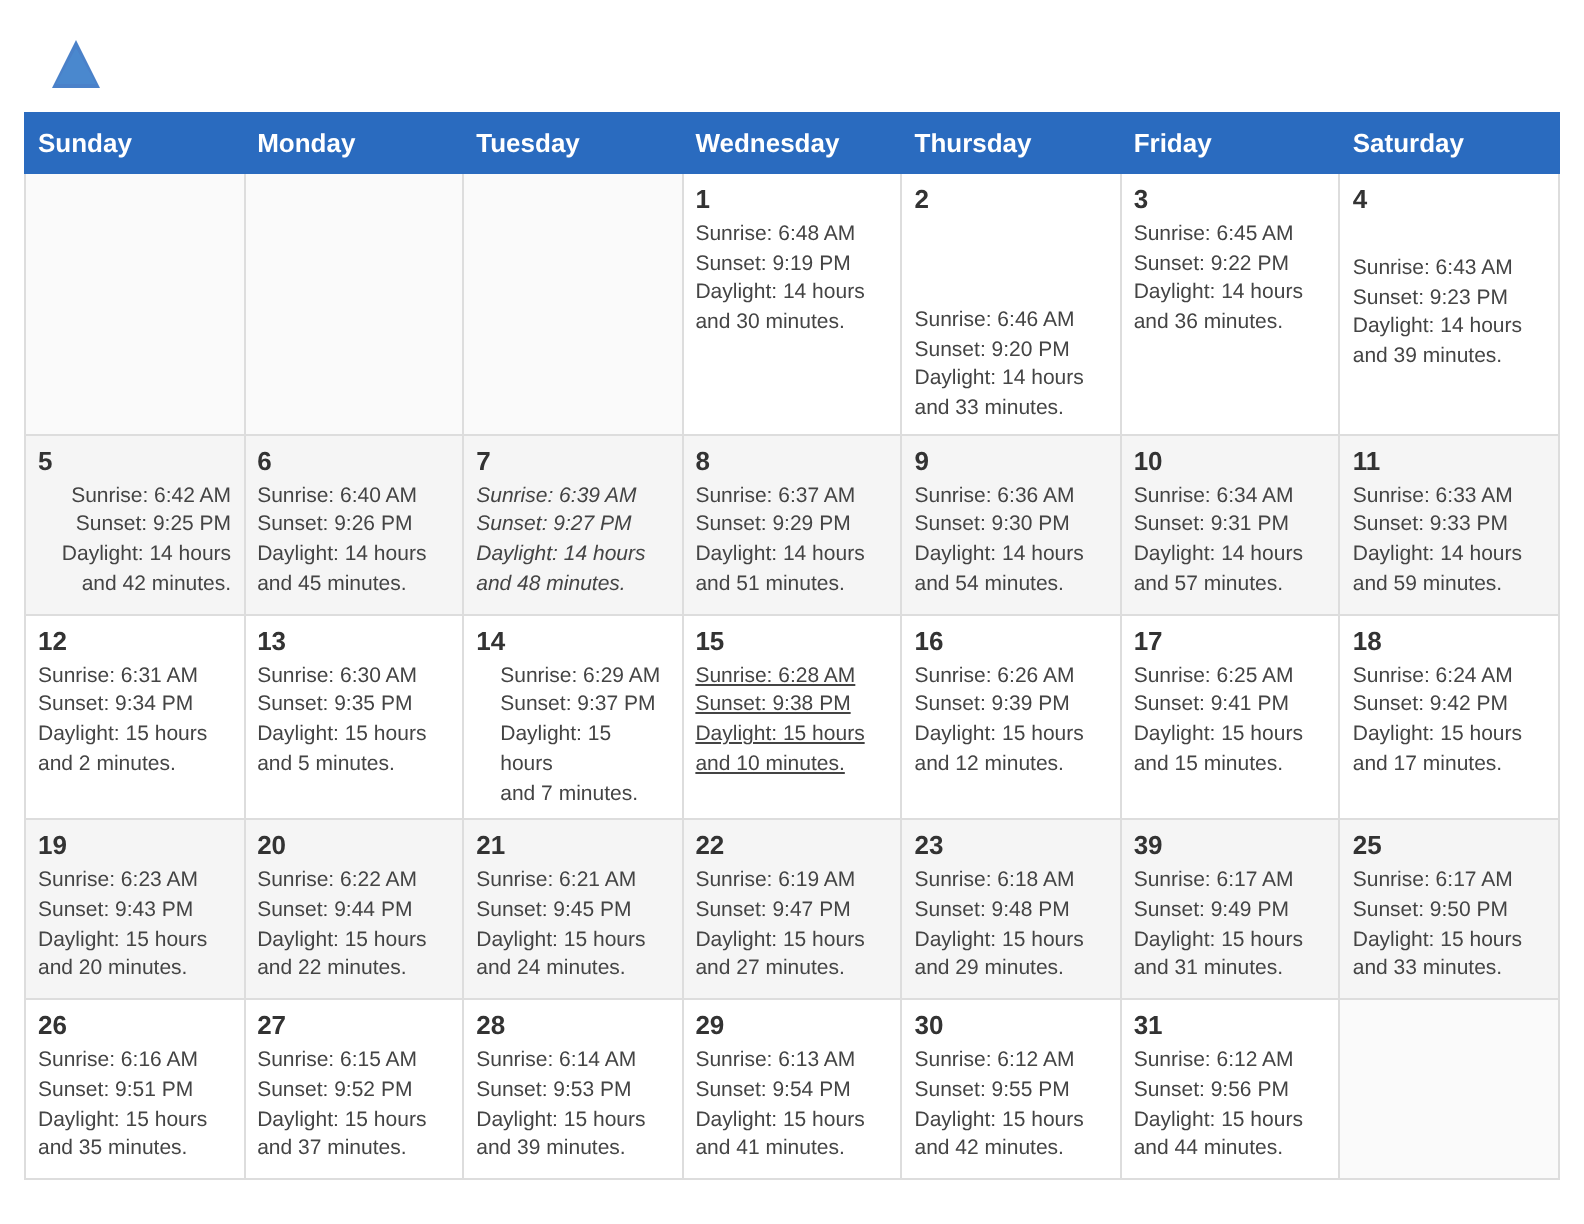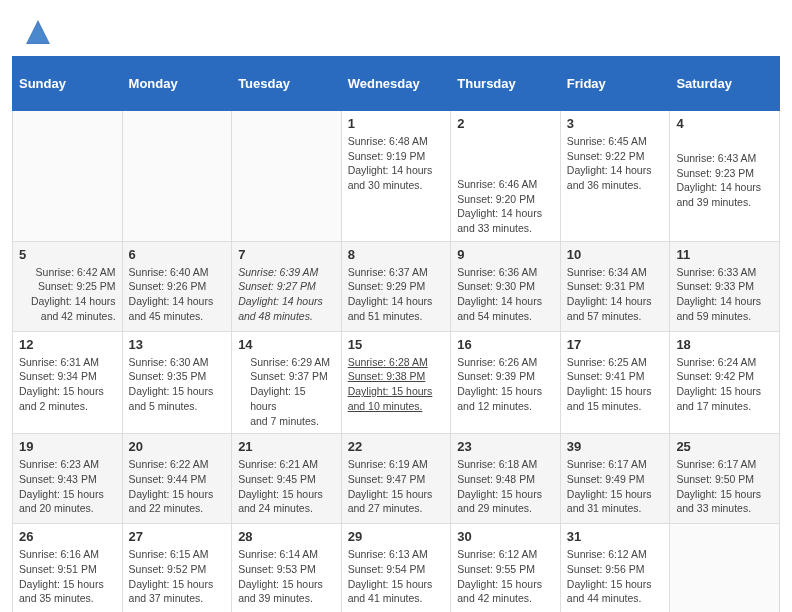--- a/index.html
+++ b/index.html
@@ -54,21 +54,21 @@
     table {
       width: calc(100% - 24px);
       margin: 0 12px 12px;
       border-collapse: collapse;
     }
     thead tr th {
       background: #2a6bbf;
       color: #fff;
       font-size: 13px;
       font-weight: bold;
-      padding: 19px 6px;
+      padding: 7px 6px;
       text-align: left;
       border: 1px solid #2a6bbf;
     }
     tbody tr td {
       vertical-align: top;
       border: 1px solid #ddd;
       padding: 5px 6px;
       font-size: 11px;
       color: #333;
       background: #fff;

